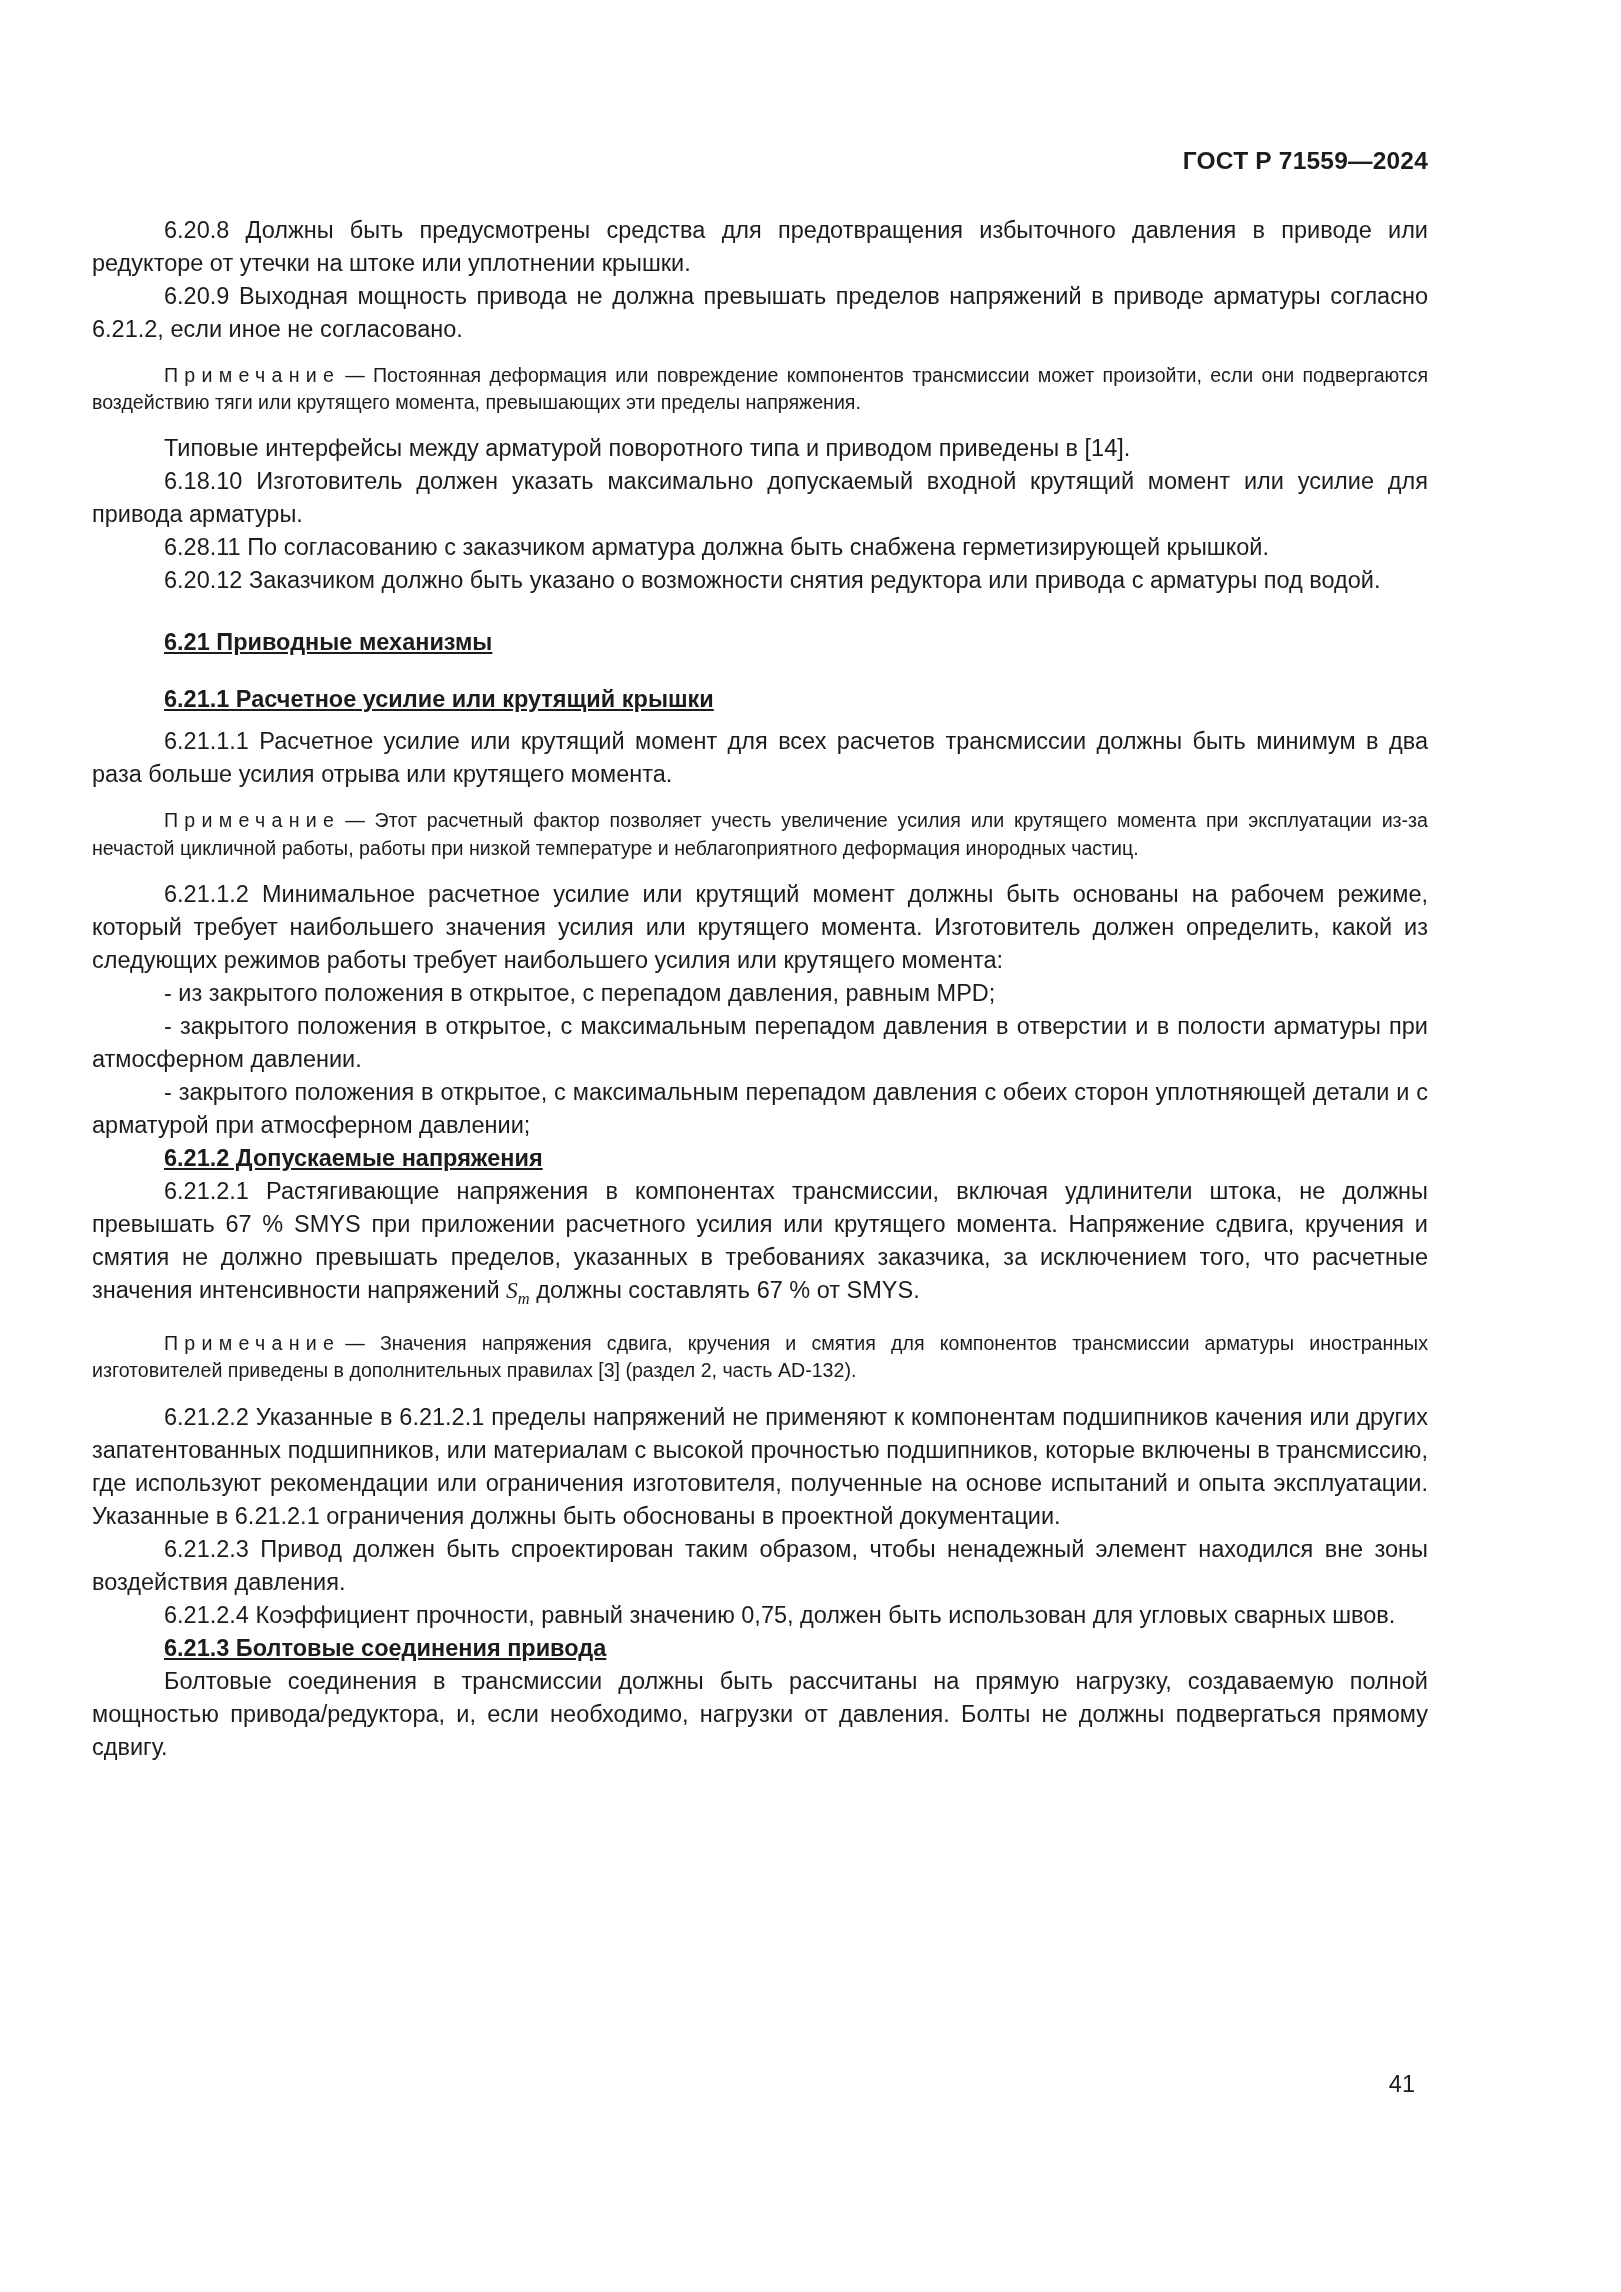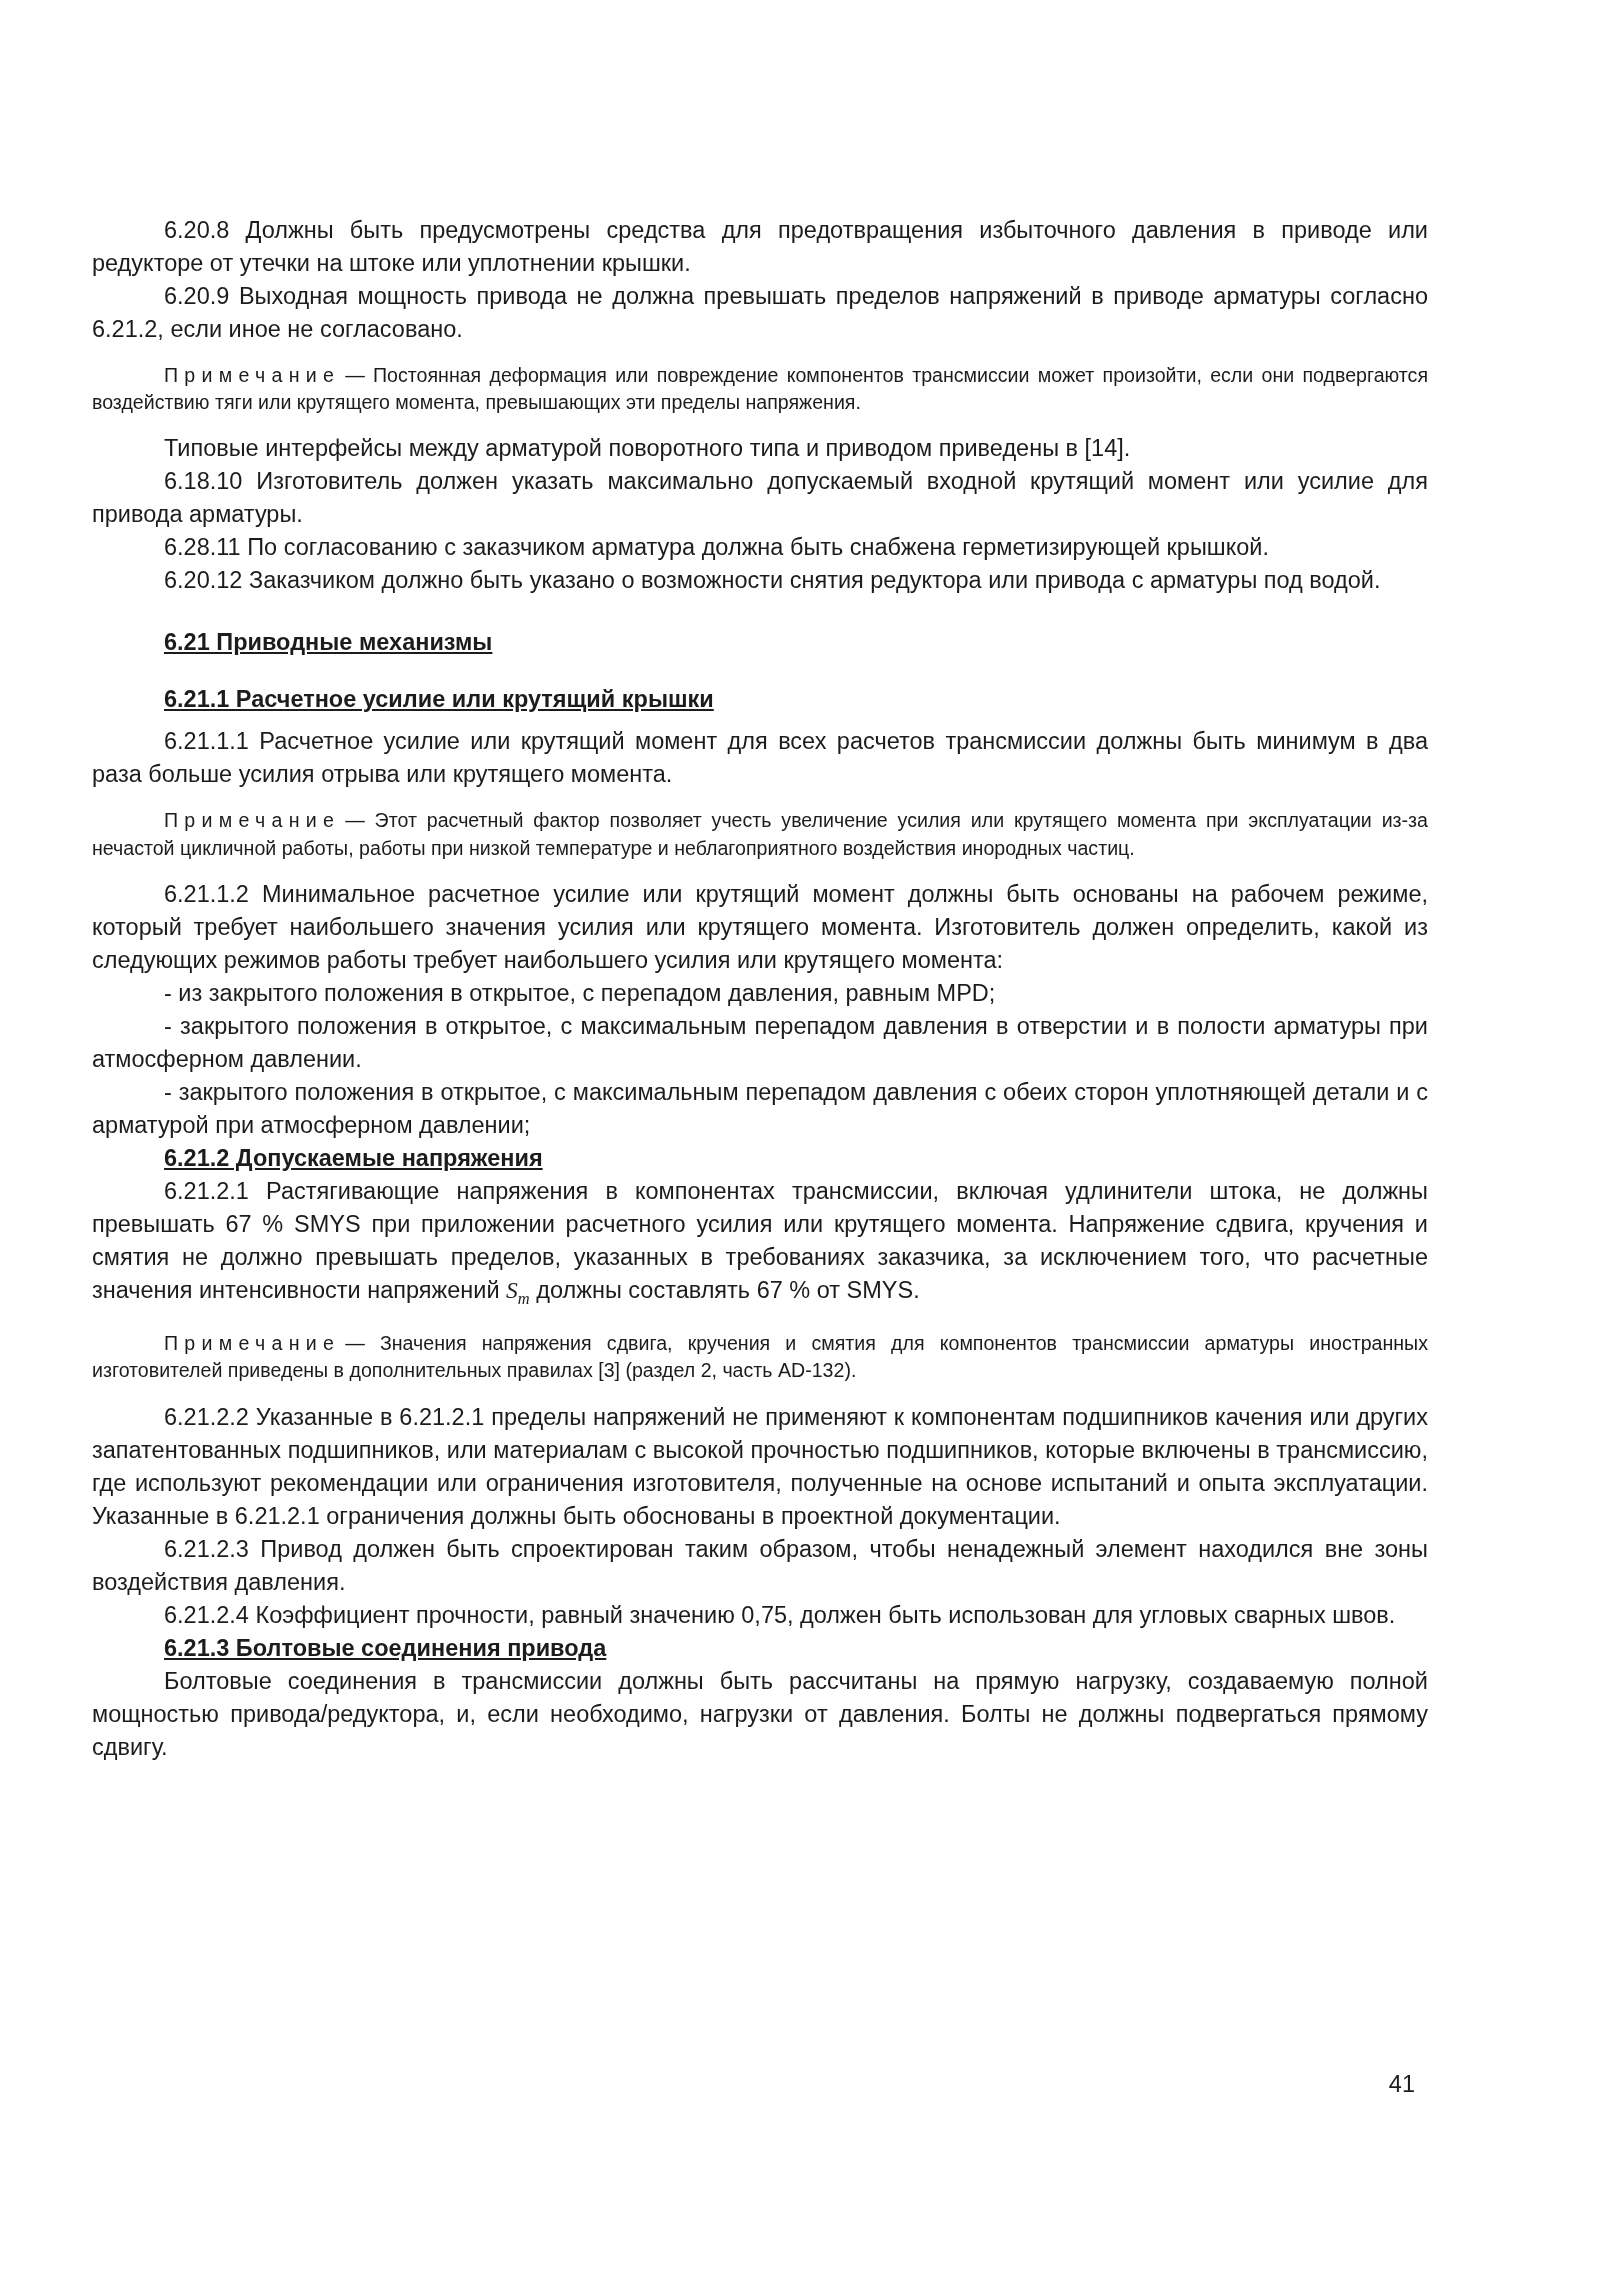--- a/index.html
+++ b/index.html
@@ -82,39 +82,40 @@
     right: 206px;
     font-size: 23.5px;
     line-height: 33px;
   }
 </style>
 </head>
 <body>
 
 <div class="page">
 
+  <div class="doc-header">ГОСТ Р 71559—2024</div>
 
   <div class="content">
 
     <p class="para">6.20.8 Должны быть предусмотрены средства для предотвращения избыточного давления в приводе или редукторе от утечки на штоке или уплотнении крышки.</p>
     <p class="para">6.20.9 Выходная мощность привода не должна превышать пределов напряжений в приводе арматуры согласно 6.21.2, если иное не согласовано.</p>
 
     <p class="note"><span class="note-label">Примечание</span><span>—  Постоянная деформация или повреждение компонентов трансмиссии может произойти, если они подвергаются воздействию тяги или крутящего момента, превышающих эти пределы напряжения.</span></p>
 
     <p class="para">Типовые интерфейсы между арматурой поворотного типа и приводом приведены в [14].</p>
     <p class="para">6.18.10 Изготовитель должен указать максимально допускаемый входной крутящий момент или усилие для привода арматуры.</p>
     <p class="para">6.28.11 По согласованию с заказчиком арматура должна быть снабжена герметизирующей крышкой.</p>
     <p class="para">6.20.12 Заказчиком должно быть указано о возможности снятия редуктора или привода с арматуры под водой.</p>
 
     <h3 class="heading heading-main">6.21 Приводные механизмы</h3>
     <h4 class="heading heading-sub">6.21.1 Расчетное усилие или крутящий крышки</h4>
 
     <p class="para">6.21.1.1 Расчетное усилие или крутящий момент для всех расчетов трансмиссии должны быть минимум в два раза больше усилия отрыва или крутящего момента.</p>
 
-    <p class="note"><span class="note-label">Примечание</span><span>—  Этот расчетный фактор позволяет учесть увеличение усилия или крутящего момента при эксплуатации из-за нечастой цикличной работы, работы при низкой температуре и неблагоприятного воздействия инородных частиц.</span></p>
+    <p class="note"><span class="note-label">Примечание</span><span>—  Этот расчетный фактор позволяет учесть увеличение усилия или крутящего момента при эксплуатации из-за нечастой цикличной работы, работы при низкой температуре и неблагоприятного деформация инородных частиц.</span></p>
 
     <p class="para">6.21.1.2 Минимальное расчетное усилие или крутящий момент должны быть основаны на рабочем режиме, который требует наибольшего значения усилия или крутящего момента. Изготовитель должен определить, какой из следующих режимов работы требует наибольшего усилия или крутящего момента:</p>
     <p class="para">- из закрытого положения в открытое, с перепадом давления, равным MPD;</p>
     <p class="para">- закрытого положения в открытое, с максимальным перепадом давления в отверстии и в полости арматуры при атмосферном давлении.</p>
     <p class="para">- закрытого положения в открытое, с максимальным перепадом давления с обеих сторон уплотняющей детали и с арматурой при атмосферном давлении;</p>
 
     <h4 class="heading">6.21.2 Допускаемые напряжения</h4>
 
     <p class="para"><span>6.21.2.1 Растягивающие напряжения в компонентах трансмиссии, включая удлинители штока, не должны превышать 67 % SMYS при приложении расчетного усилия или крутящего момента. Напряжение сдвига, кручения и смятия не должно превышать пределов, указанных в требованиях заказчика, за исключением того, что расчетные значения интенсивности напряжений </span><span class="formula-var">S</span><sub class="formula-sub">m</sub><span> должны составлять 67 % от SMYS.</span></p>
 

